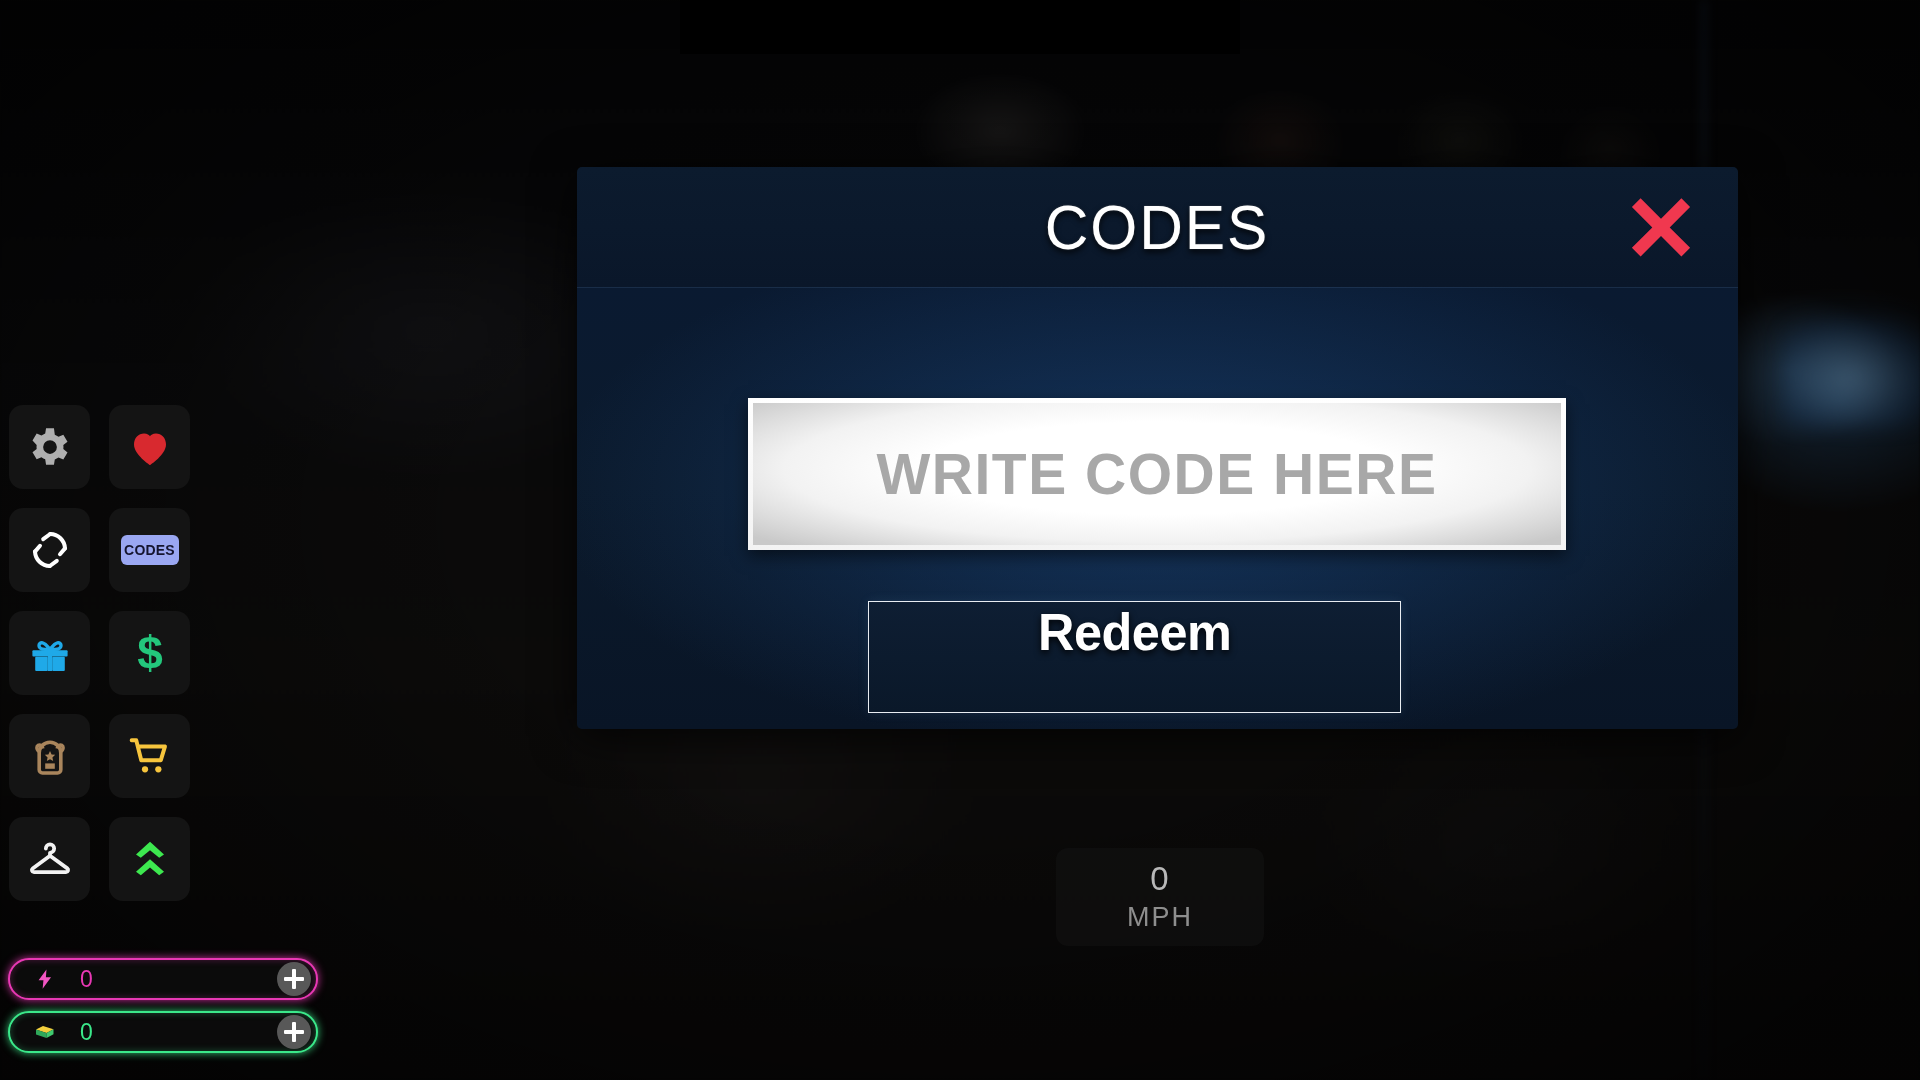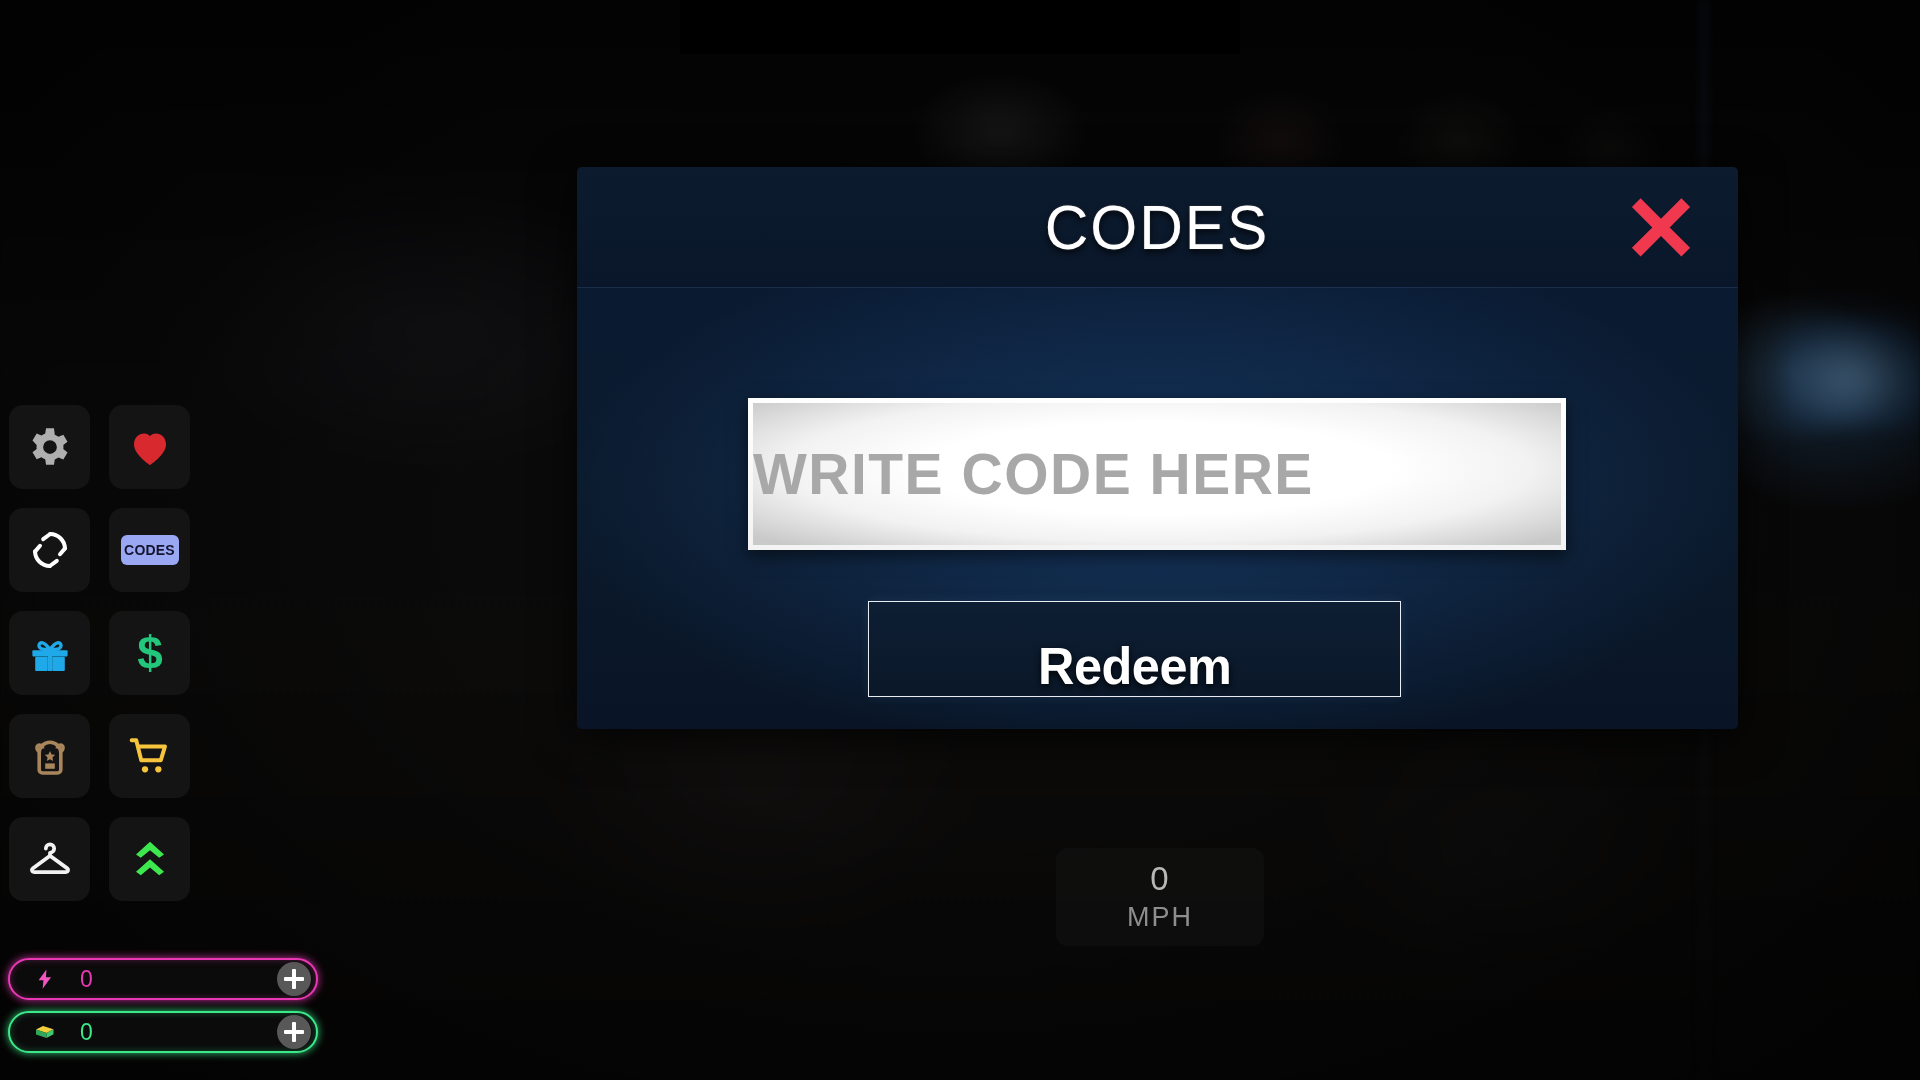--- a/index.html
+++ b/index.html
@@ -257,21 +257,21 @@
     height: 152px;
     padding: 5px;
     background: linear-gradient(180deg, #ffffff 0%, #f3f3f3 100%);
     box-shadow: 0 6px 16px rgba(0,0,0,0.55);
   }
   .code-input {
     width: 100%;
     height: 100%;
     border: 0;
     outline: 0;
-    text-align: left;
+    text-align: center;
     background:
       radial-gradient(ellipse 66% 74% at 50% 46%, #ffffff 44%, #f2f2f2 70%, #c9c9c9 100%);
     font-size: 57px;
     font-weight: 700;
     letter-spacing: 1.5px;
     color: #555555;
     font-family: "Liberation Sans", sans-serif;
   }
   .code-input::placeholder {
     color: #A8A8A8;
@@ -279,25 +279,25 @@
     letter-spacing: 1.5px;
     opacity: 1;
   }
 
   
   .redeem-button {
     position: absolute;
     left: 291px;
     top: 314px;
     width: 533px;
-    height: 96px;
+    height: 112px;
     border: 1.8px solid #e9edf2;
     background: linear-gradient(180deg, #0E1E33 0%, #0A1829 100%);
     display: flex;
-    align-items: flex-end;
+    align-items: flex-start;
     justify-content: center;
     cursor: pointer;
     box-shadow: 0 0 10px rgba(120,170,225,0.12);
   }
   .redeem-label {
     font-size: 52px;
     font-weight: 700;
     letter-spacing: -0.5px;
     color: #ffffff;
     font-family: "Liberation Sans", sans-serif;

